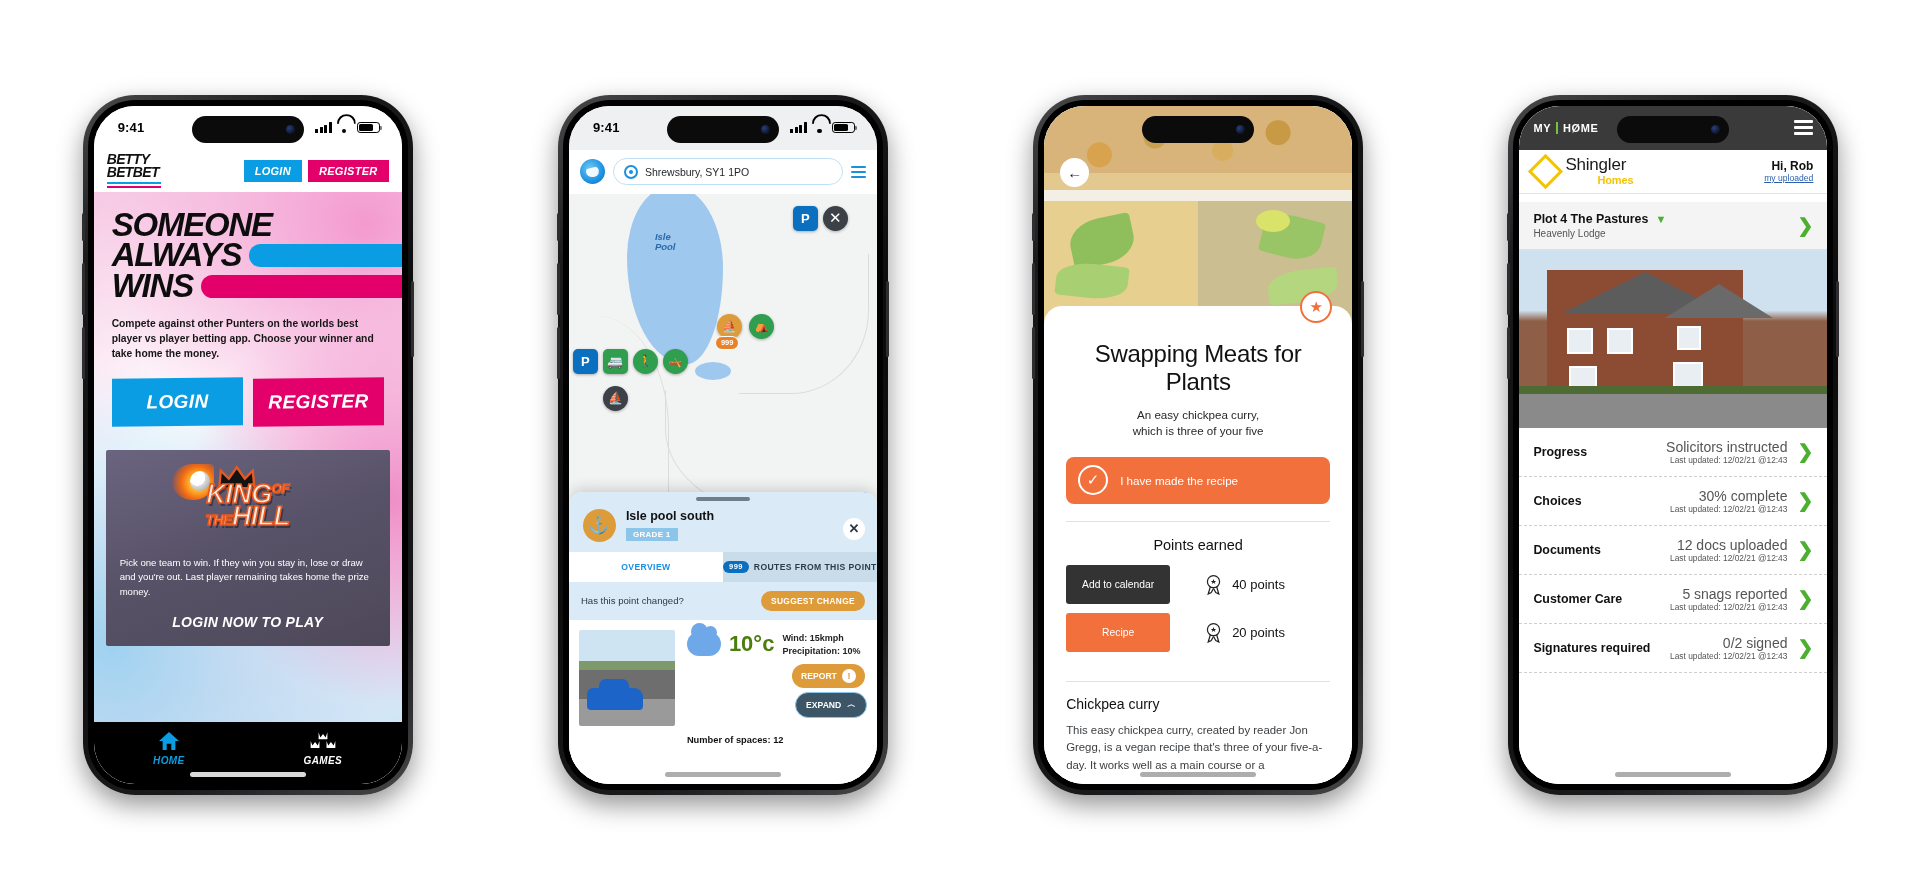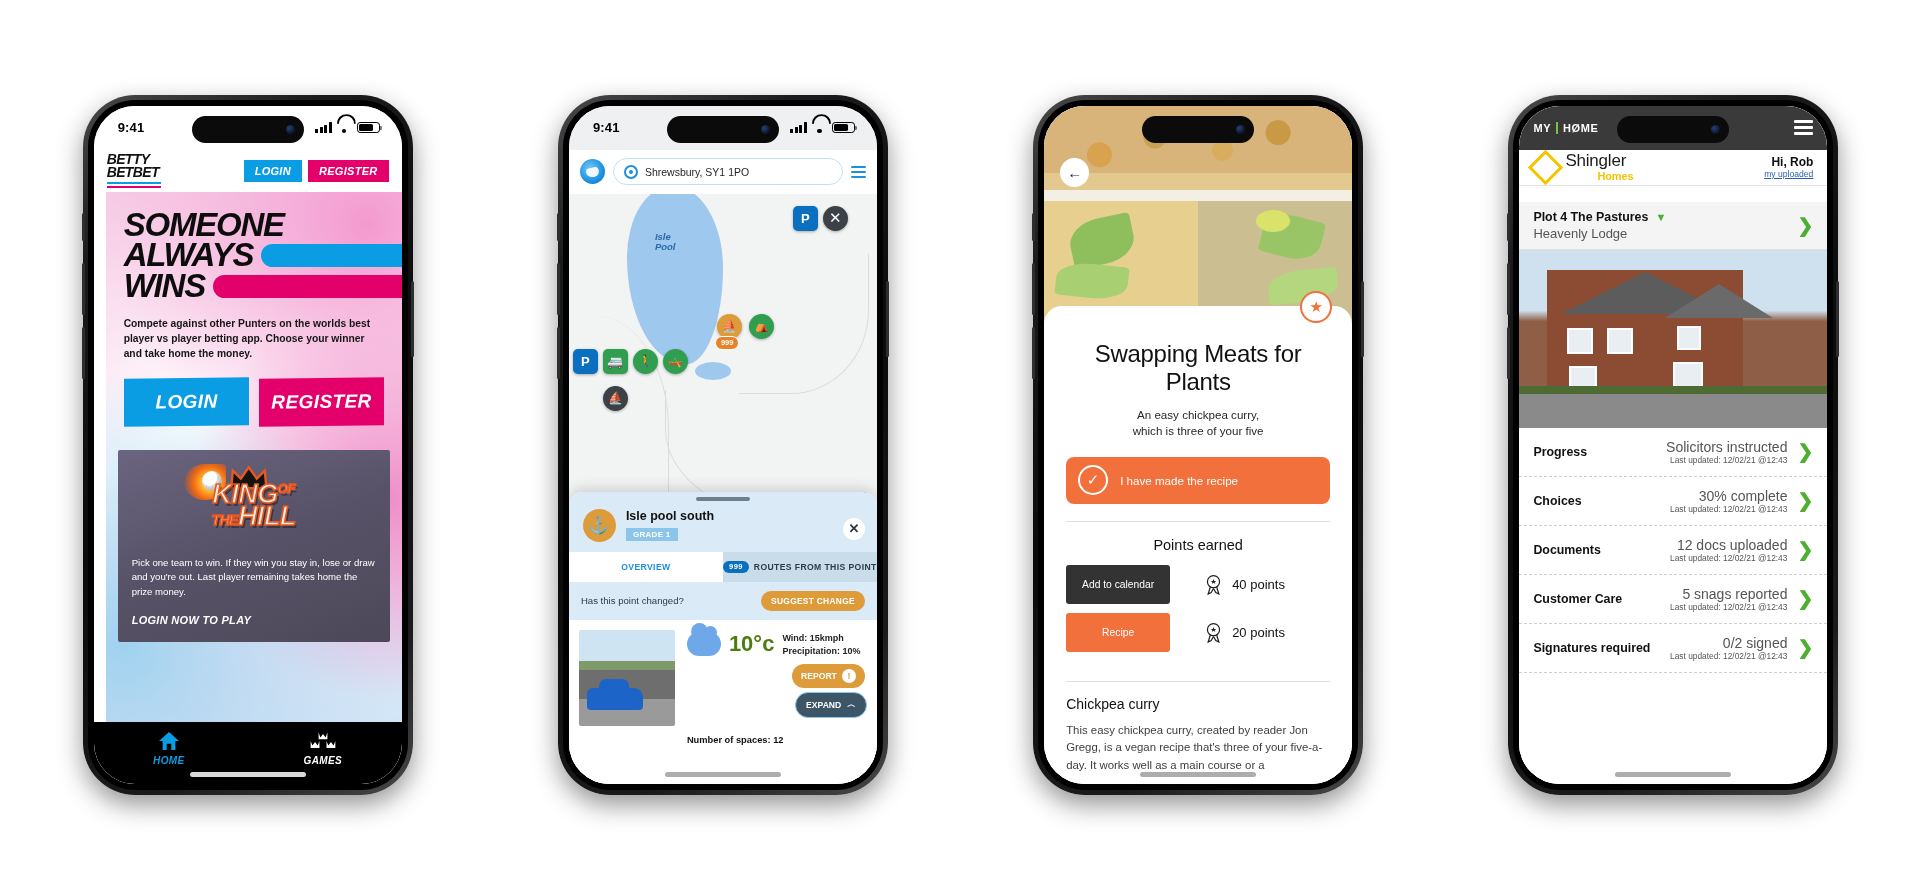--- a/index.html
+++ b/index.html
@@ -76,21 +76,21 @@
   .bb-btn { font-weight:900; font-style:italic; font-size:11px; color:#fff; padding:5px 11px;
             letter-spacing:.3px; }
   .bb-login { background:#0b9de3; }
   .bb-reg { background:#e3006b; }
 
   .p1-hero { position:relative; flex:1; overflow:hidden;
     background:
       radial-gradient(circle at 88% 6%, #f39ad0 0%, rgba(243,154,208,0) 46%),
       radial-gradient(circle at 6% 86%, #9fd2f0 0%, rgba(159,210,240,0) 52%),
       radial-gradient(circle at 96% 58%, #ef8ec8 0%, rgba(239,142,200,0) 48%),
-      linear-gradient(150deg,#f6c9e4 0%,#ffffff 40%,#fde7f3 68%,#cfe6f7 100%); margin-left: 12px; }
+      linear-gradient(150deg,#f6c9e4 0%,#ffffff 40%,#fde7f3 68%,#cfe6f7 100%); }
   .p1-title { font-weight:900; font-style:italic; font-size:33px; line-height:.93;
               letter-spacing:-1.2px; color:#0d0d0d; padding:18px 0 0 18px; }
   .p1-title .r { display:flex; align-items:center; }
   .bar-blue { height:23px; background:#0b9de3; flex:1; margin-left:8px; margin-right:-6px;
               border-radius:12px 0 0 12px; }
   .bar-pink { height:23px; background:#e3006b; flex:1; margin-left:8px; margin-right:-6px;
               border-radius:12px 0 0 12px; }
   .p1-copy { font-size:10.3px; line-height:1.5; color:#161616; padding:14px 20px 0 18px;
              font-weight:600; }
   .p1-cta { display:flex; gap:10px; padding:16px 18px 0 18px; }
@@ -111,21 +111,21 @@
   .crown { position:absolute; left:96px; top:0px; width:48px; height:30px; }
   .koth-t1 { font-weight:900; font-style:italic; font-size:27px; letter-spacing:-.5px;
              color:#f2ece2; -webkit-text-stroke:1.6px #e8581f; text-shadow:2px 3px 0 rgba(0,0,0,.35);
              line-height:.9; position:relative; top:20px; }
   .koth-t1 small { font-size:13px; vertical-align:super; }
   .koth-t2 { font-weight:900; font-style:italic; font-size:27px; letter-spacing:-.5px;
              color:#f2ece2; -webkit-text-stroke:1.6px #e8581f; text-shadow:2px 3px 0 rgba(0,0,0,.35);
              line-height:.9; position:relative; top:18px; }
   .koth-t2 small { font-size:14px; }
   .koth-copy { color:#fff; font-size:9.6px; line-height:1.5; padding-top:22px; font-weight:500; }
-  .koth-cta { color:#fff; font-weight:900; font-style:italic; font-size:11px;
+  .koth-cta { text-align:center; color:#fff; font-weight:900; font-style:italic; font-size:14px;
               padding-top:15px; letter-spacing:.3px; }
 
   .p1-nav { height:62px; background:#000; display:flex; align-items:center;
             justify-content:space-around; padding-bottom:8px; }
   .navitem { display:flex; flex-direction:column; align-items:center; gap:4px; }
   .navitem span { font-weight:900; font-style:italic; font-size:10px; letter-spacing:.4px; }
   .nav-home span { color:#0b9de3; } .nav-games span { color:#fff; }
 
   
   .p2 { position:absolute; inset:0; background:#eef0f1; }
@@ -270,36 +270,36 @@
   .p3-recipe-b { font-size:11.4px; color:#3a3d40; line-height:1.55; padding-top:10px; }
 
   
   .p4 { position:absolute; inset:0; background:#fff; }
   .p4-top { position:absolute; top:0; left:0; right:0; height:44px; background:#3a3a3a;
             display:flex; align-items:center; justify-content:space-between; padding:0 14px; z-index:30; }
   .myhome { color:#fff; font-size:11px; font-weight:800; letter-spacing:.6px; display:flex; gap:5px; }
   .myhome .bar { width:2px; background:#7ac143; display:inline-block; }
   .burger { display:flex; flex-direction:column; gap:3.5px; }
   .burger i { display:block; width:19px; height:2.4px; background:#fff; border-radius:1px; }
-  .p4-brand { position:absolute; top:44px; left:0; right:0; height:36px; background:#fff;
+  .p4-brand { position:absolute; top:44px; left:0; right:0; height:44px; background:#fff;
               display:flex; align-items:center; justify-content:space-between; padding:0 14px;
               border-bottom:1px solid #e4e4e4; }
   .brand-l { display:flex; align-items:center; gap:7px; }
   .dia { width:25px; height:25px; transform:rotate(45deg); border:3px solid #f5c400; }
   .brandtxt .n1 { font-size:17px; color:#1a1a1a; letter-spacing:-.2px; line-height:1; }
   .brandtxt .n2 { font-size:11px; color:#f5c400; font-weight:700; letter-spacing:-.1px;
                   margin-left:32px; margin-top:1px; }
   .hi { text-align:right; }
   .hi .n { font-size:12px; font-weight:700; color:#111; }
   .hi .d { font-size:8.6px; color:#2a5fb0; text-decoration:underline; }
   .p4-plot { position:absolute; top:96px; left:0; right:0; height:48px; background:#f4f4f4;
              display:flex; align-items:center; justify-content:space-between; padding:0 14px;
              border-bottom:1px solid #e0e0e0; }
   .plot-n { font-size:12.4px; font-weight:700; color:#111; display:flex; align-items:center; gap:7px;}
-  .plot-s { font-size:13px; color:#555; padding-top:2px; }
+  .plot-s { font-size:10px; color:#555; padding-top:2px; }
   .chev { color:#4caf2f; font-size:19px; font-weight:800; line-height:1; }
   .chevsm { color:#4caf2f; font-size:11px; }
   .p4-photo { position:absolute; top:144px; left:0; right:0; height:178px; overflow:hidden;
      background:linear-gradient(#bcd4e8 0 30%, #8e5f46 30% 100%); }
   .sky { position:absolute; inset:0; background:linear-gradient(#cfe0ee 0 34%, rgba(207,224,238,0) 40%); }
   .house { position:absolute; left:28px; top:20px; width:196px; height:120px; background:#8c4b33; }
   .roof { position:absolute; left:14px; top:2px; width:0; height:0;
           border-left:84px solid transparent; border-right:84px solid transparent;
           border-bottom:42px solid #5c5c5c; }
   .roof2 { position:absolute; left:118px; top:14px; width:0; height:0;

